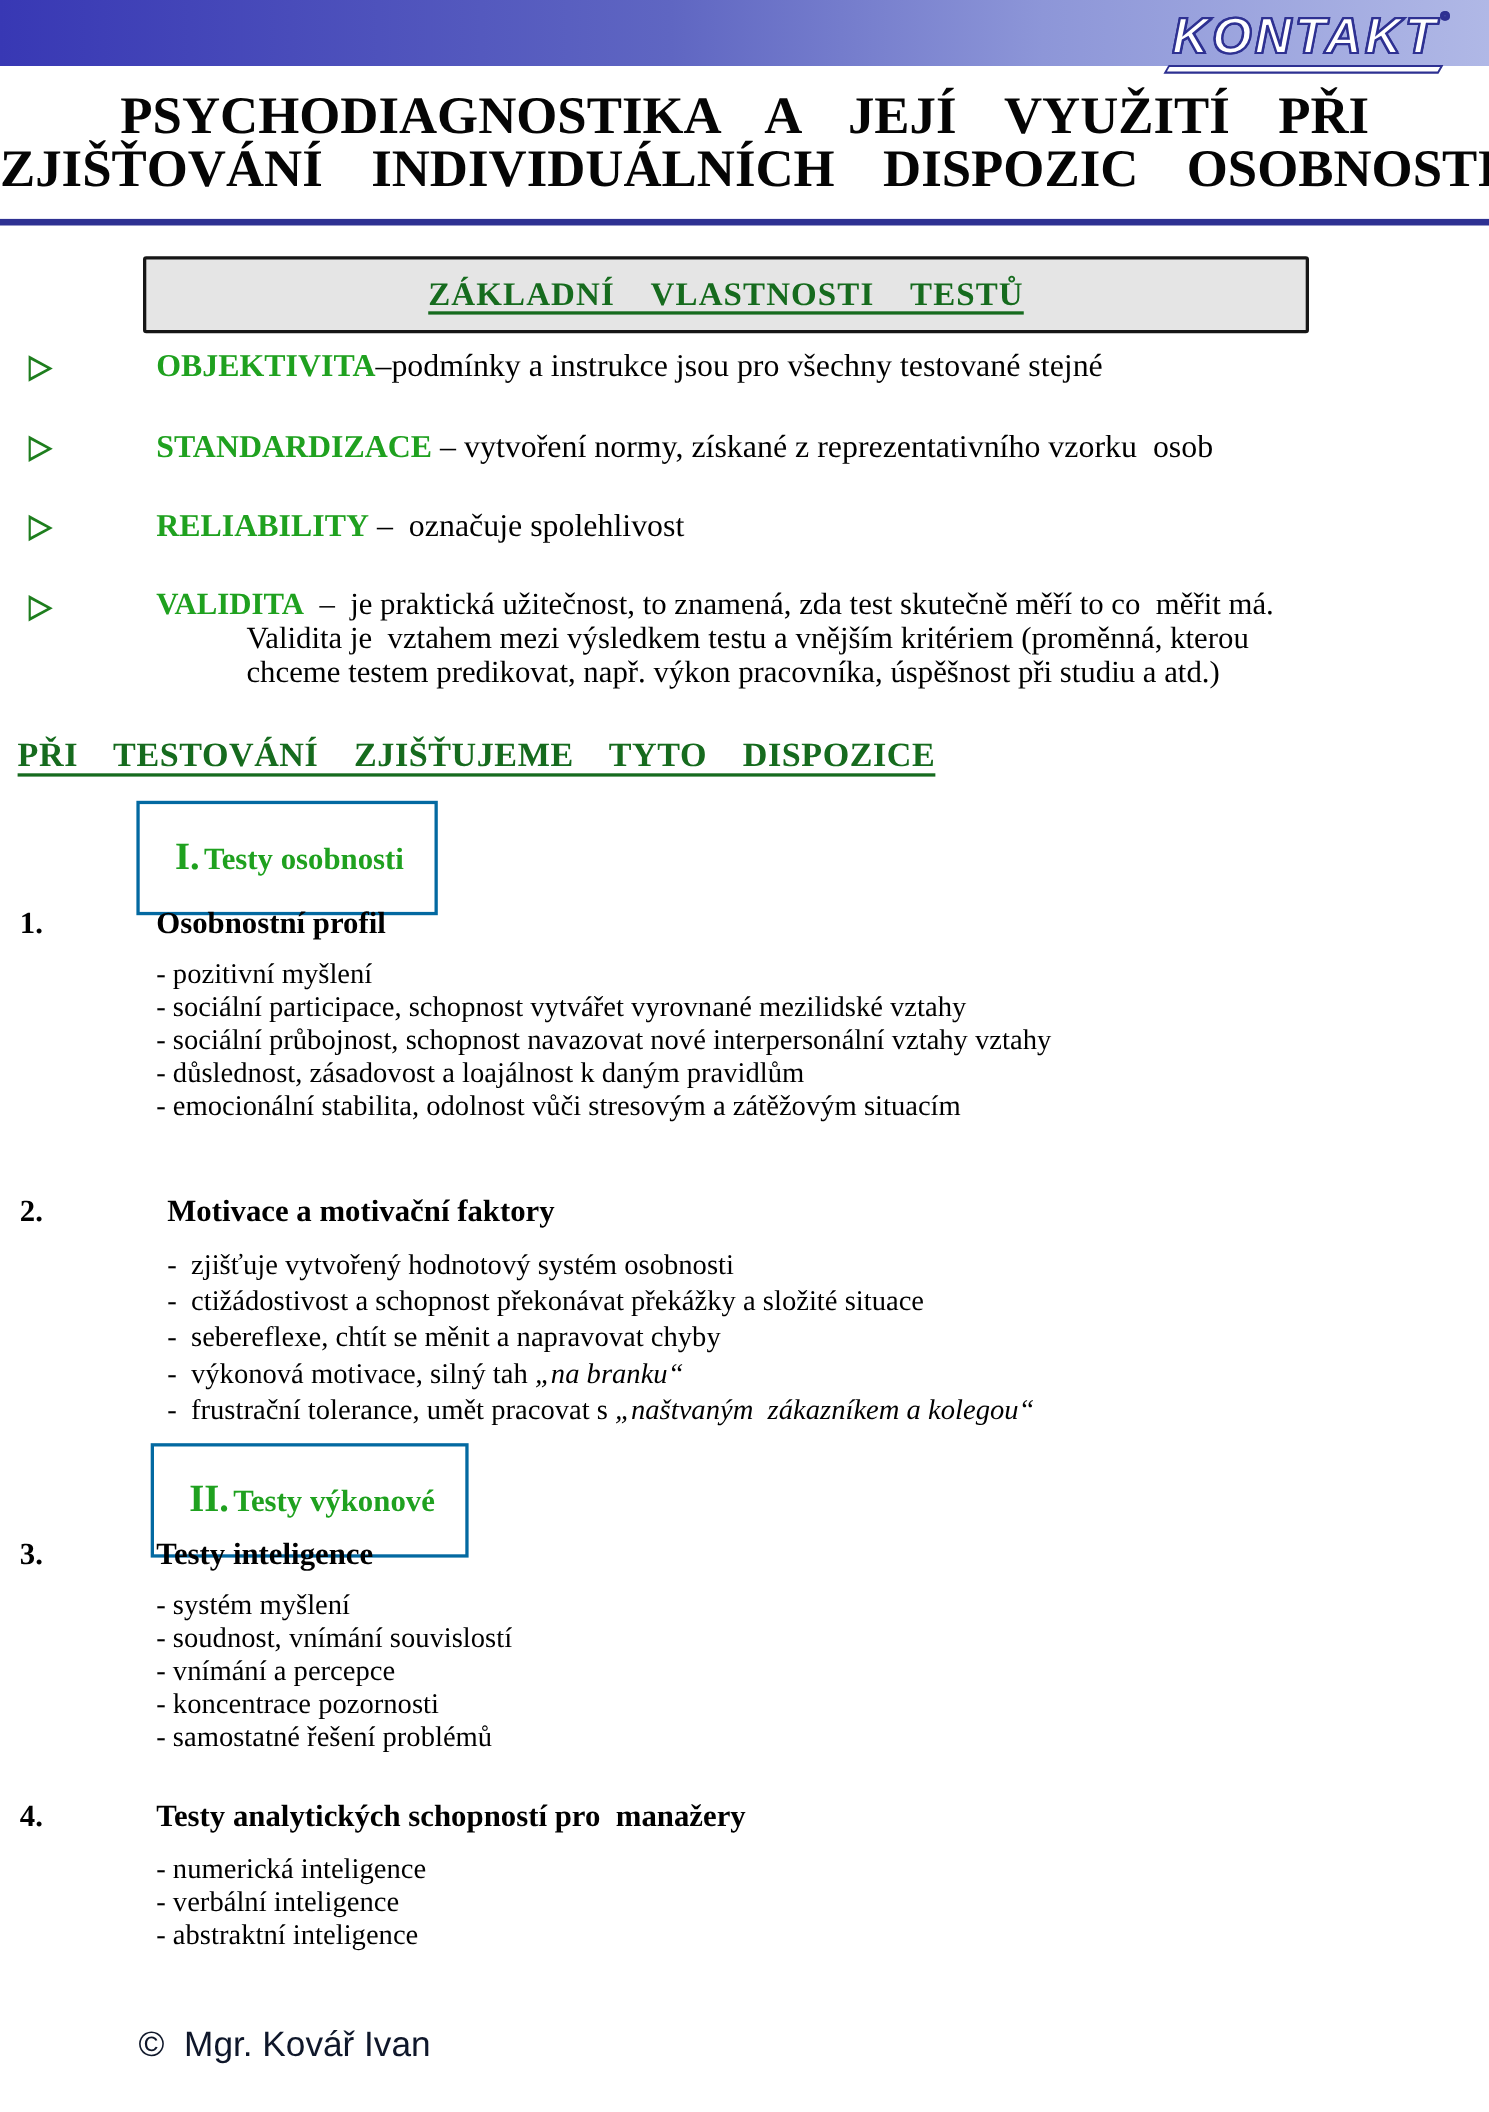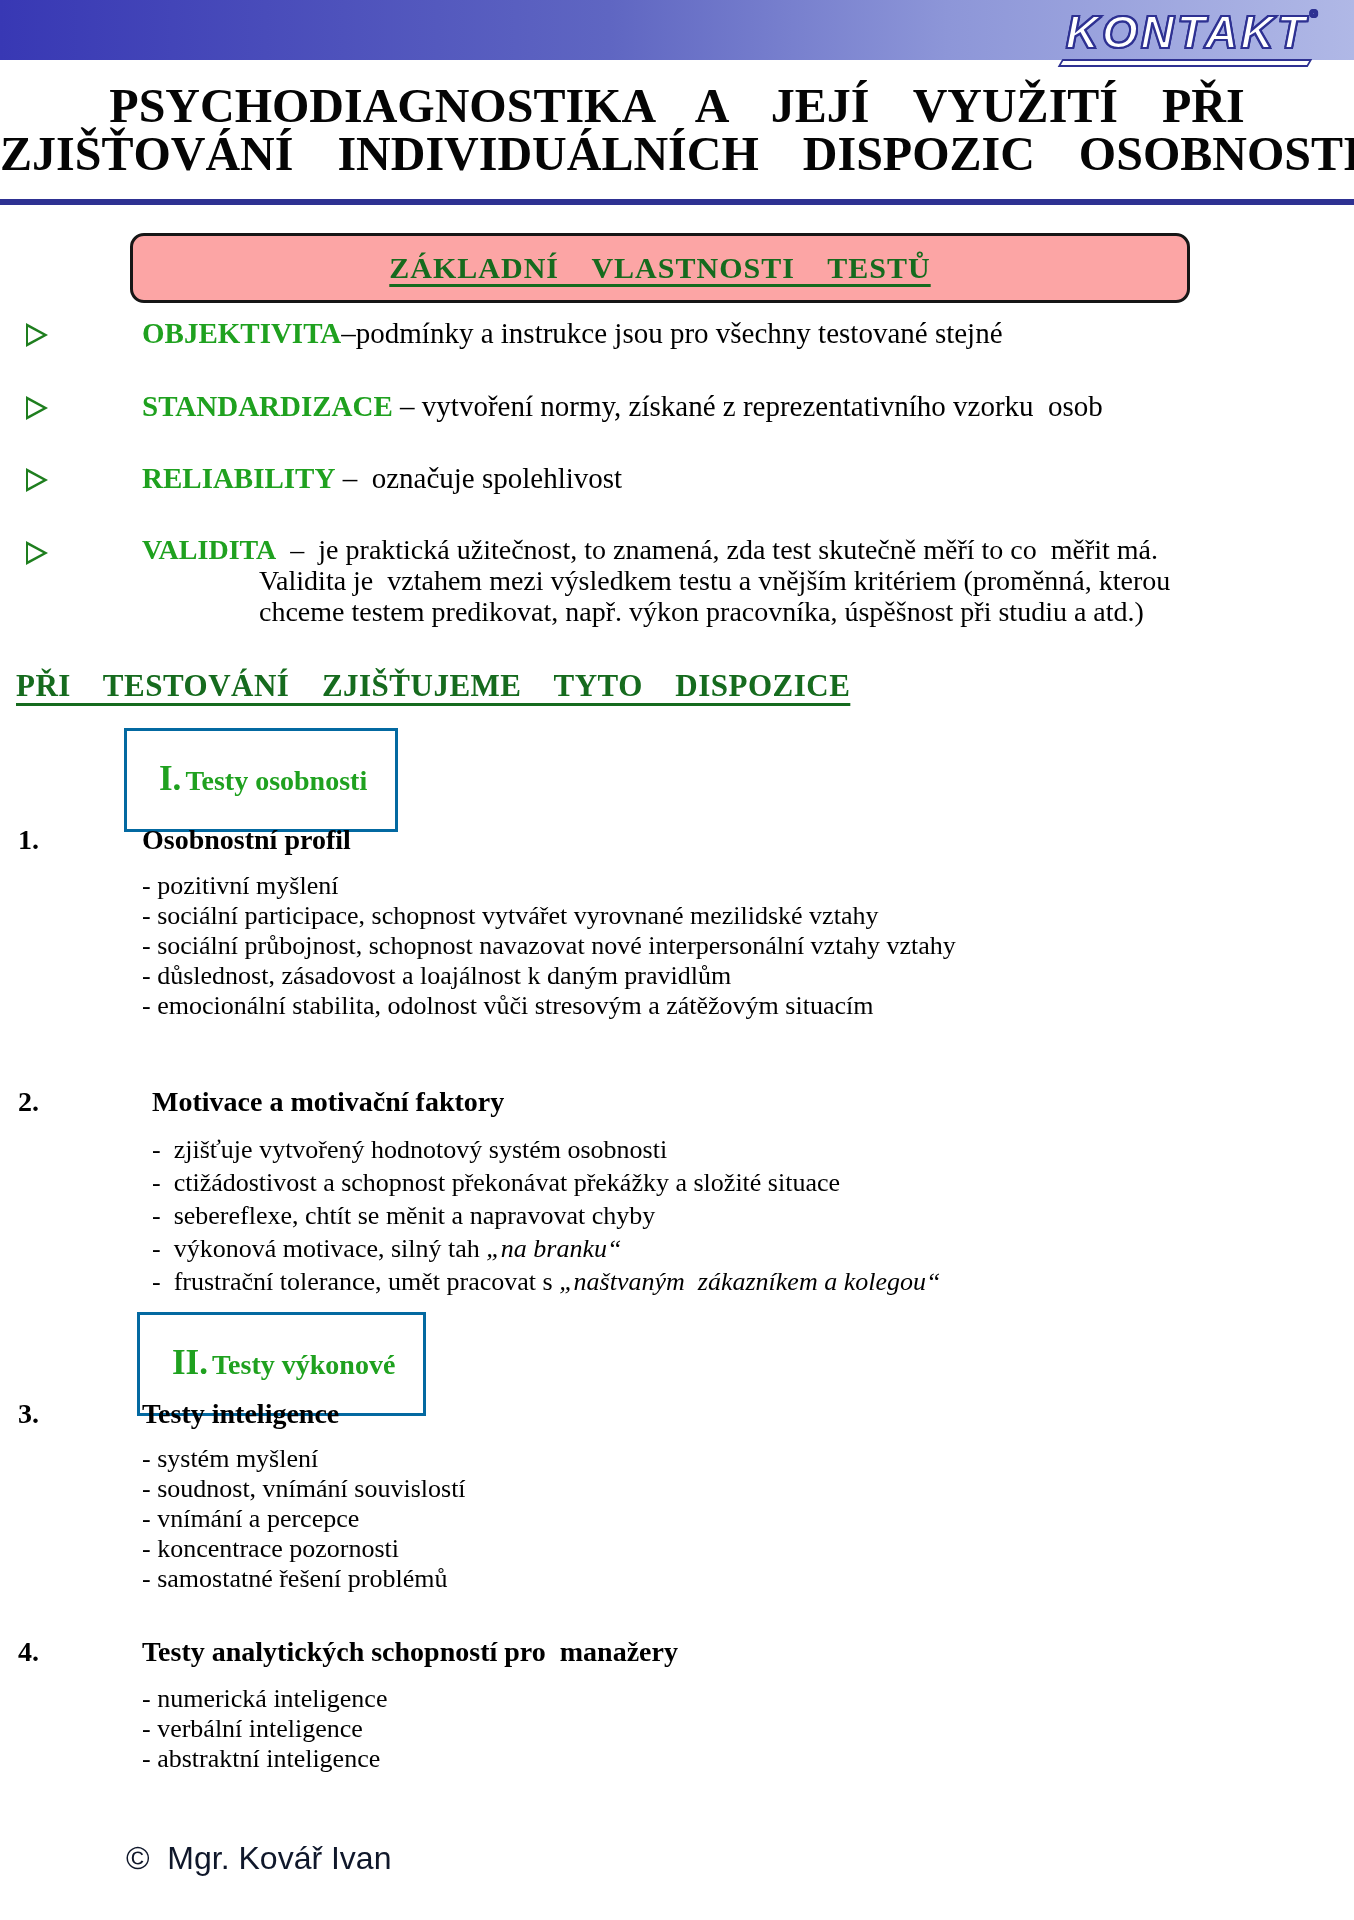--- a/index.html
+++ b/index.html
@@ -36,21 +36,21 @@
     text-align:center; font-size:48px; line-height:48px; font-weight:bold;
     letter-spacing:0px; word-spacing:10px; color:#050505;
   }
   .title-line { display:block; }
 
   .divider { position:absolute; top:199px; left:0; width:1354px; height:6px; background:#2e3192; }
 
   
   .props-box {
     position:absolute; top:233px; left:130px; width:1060px; height:70px; box-sizing:border-box;
-    background:#fca5a5; border:3px solid #161616; border-radius:14px;
+    background:#e5e5e5; border:3px solid #161616; border-radius:3px;
     display:flex; align-items:center; justify-content:center;
   }
   .props-box-title {
     font-size:30px; font-weight:bold; color:#166b1e;
     word-spacing:8px; letter-spacing:1px;
     text-decoration:underline; text-underline-offset:6px; text-decoration-thickness:3px;
   }
 
   
   .bullet { position:absolute; left:0; padding-left:142px; font-size:29px; line-height:34px; }
@@ -61,21 +61,21 @@
     border-left:22px solid #1e7e1e; border-top:12px solid transparent; border-bottom:12px solid transparent;
   }
   .arrow-icon::after {
     content:""; position:absolute; left:-20px; top:-8px; width:0; height:0;
     border-left:15px solid #ffffff; border-top:8px solid transparent; border-bottom:8px solid transparent;
   }
   #bullet-0 { top:316px; }
   #bullet-1 { top:389px; }
   #bullet-2 { top:461px; }
   #bullet-3 { top:534px; font-size:28px; line-height:31px; }
-  #bullet-3 .cont { margin-left:117px; white-space:pre; }
+  #bullet-3 .cont { margin-left:82px; white-space:pre; }
 
   
   .disp-heading {
     position:absolute; top:668px; left:16px; margin:0;
     font-size:31px; font-weight:bold; color:#166b1e;
     word-spacing:8px; letter-spacing:0.5px;
     text-decoration:underline; text-underline-offset:7px; text-decoration-thickness:3px;
   }
 
   

